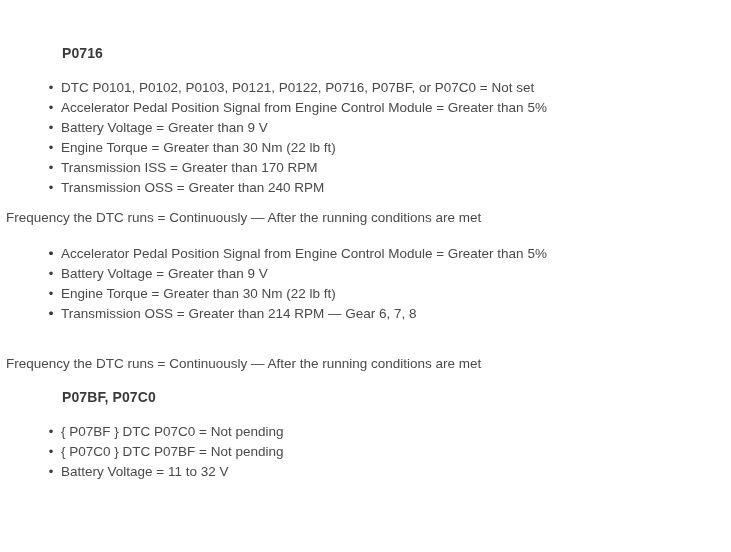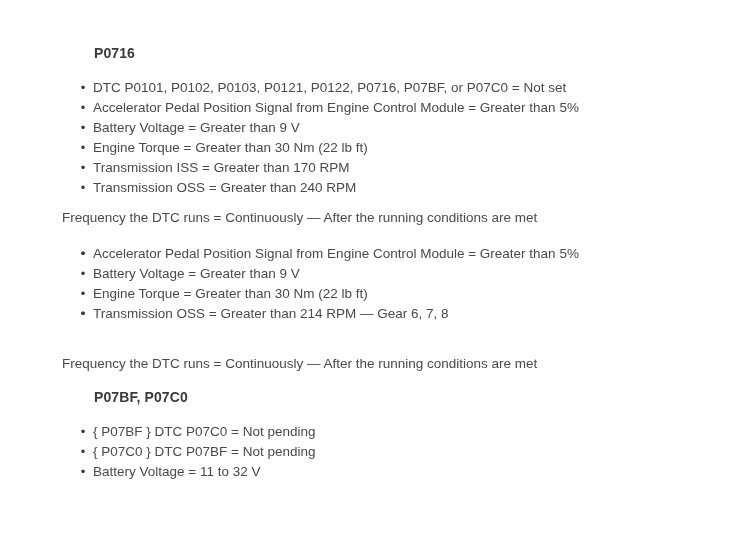--- a/index.html
+++ b/index.html
@@ -35,21 +35,20 @@
     white-space: nowrap;
   }
   .content {
     position: absolute;
     left: 0;
     top: 40px;
     width: 731px;
   }
   .dtc-section {
     position: relative;
-    margin-left: 32px;
   }
   .section-heading {
     margin: 0;
     padding: 0 0 0 62px;
     font-size: 14px;
     font-weight: bold;
     line-height: 18px;
     color: #3a3a3a;
     letter-spacing: 0.1px;
   }
@@ -70,21 +69,21 @@
     position: absolute;
     left: 46px;
     top: 0;
     width: 10px;
     text-align: center;
     font-size: 13px;
     line-height: 20px;
     color: #3a3a3a;
   }
   .frequency-line {
-    padding-left: 30px;
+    padding-left: 6px;
     font-size: 13.5px;
     line-height: 20px;
     color: #4a4a4a;
     white-space: nowrap;
   }
   
   .sec-1 .section-heading { margin-top: 4px; }
   .sec-1 .cond-list { margin-top: 16px; }
   .sec-1 .frequency-line { margin-top: 10px; }
 

